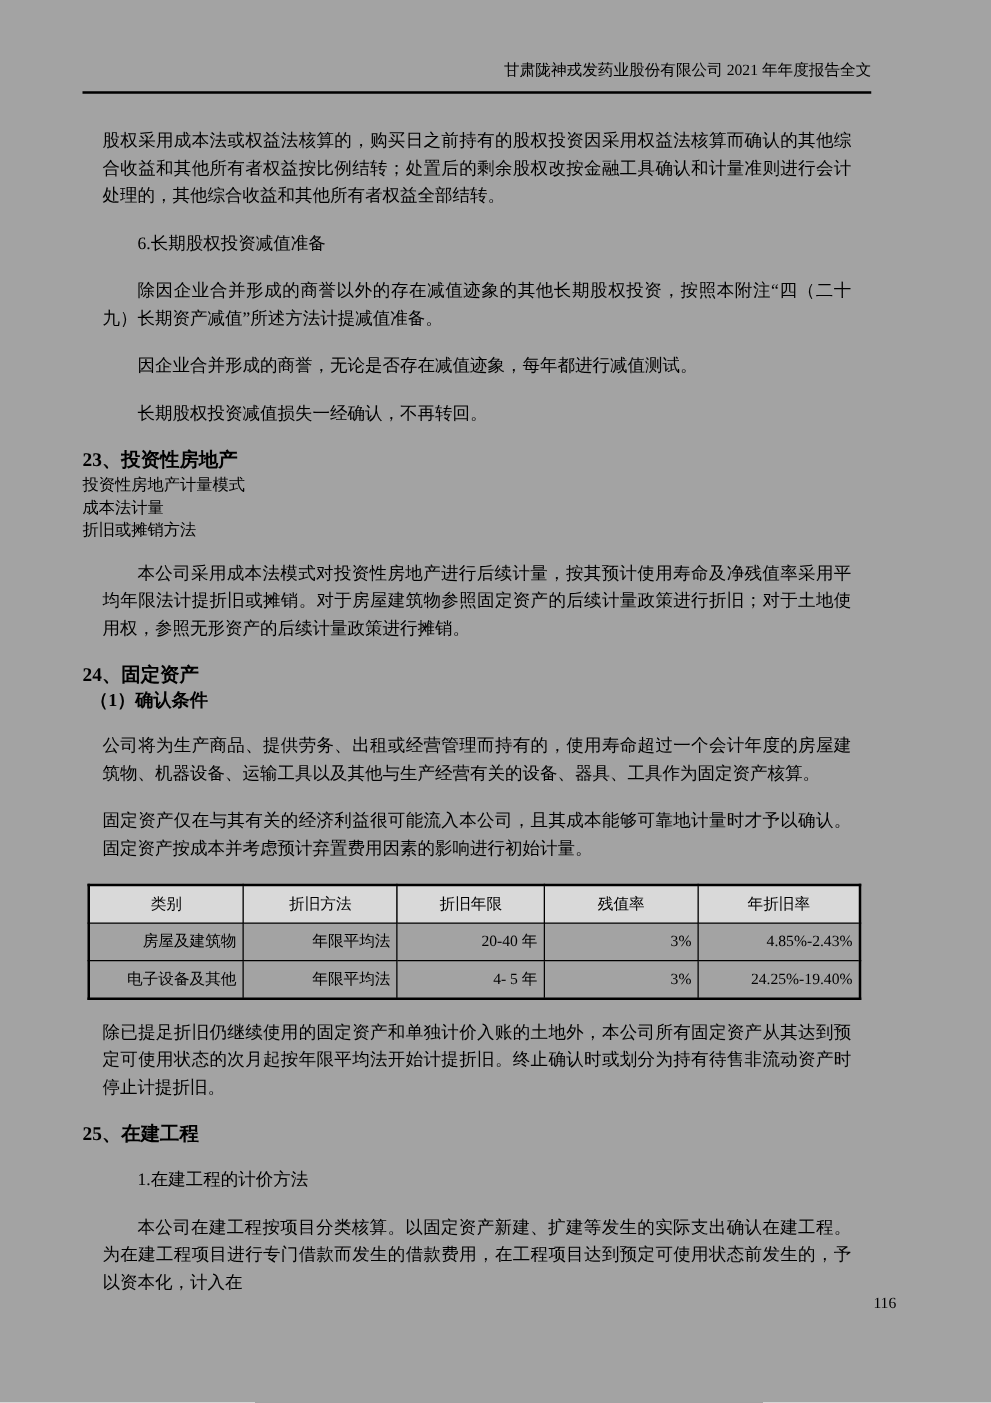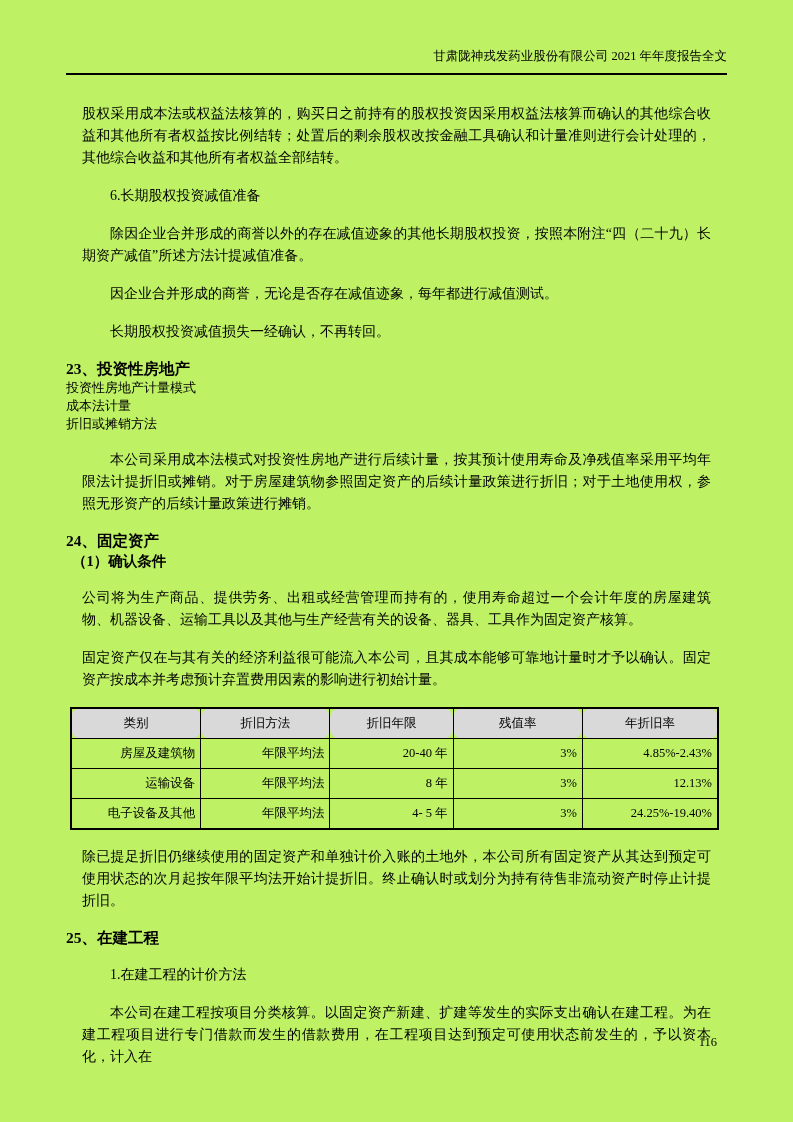--- a/index.html
+++ b/index.html
@@ -1,22 +1,22 @@
 <!DOCTYPE html>
 <html><head>
 <meta charset="utf-8">
 <style>
   html,body { margin:0; padding:0; background:#ffffff; }
   .page {
     position:relative;
     width:793px; height:1122px;
     margin:0 auto;
-    background:#bef264;
+    background:#a3a3a3;
     box-sizing:border-box;
-    padding:48px 66px 0 66px;
+    padding:48px 96px 0 66px;
     font-family:"Liberation Serif","DejaVu Serif",serif;
     color:#000000;
     overflow:hidden;
   }
   .page-header {
     text-align:right;
     font-size:12.5px;
     line-height:16px;
     padding-bottom:9px;
     border-bottom:2px solid #000000;
@@ -60,21 +60,20 @@
     font-size:12.5px;
     line-height:15px;
     padding:7px 5px;
     font-weight:normal;
     white-space:pre-wrap;
     overflow:hidden;
   }
   table.dep th {
     background:#d9d9d9;
     text-align:center;
-    border-radius:10px;
   }
   table.dep td { text-align:right; }
   .page-footer {
     position:absolute;
     right:76px;
     bottom:72px;
     font-size:12.5px;
   }
 </style>
 </head>
@@ -117,27 +116,20 @@
       </thead>
       <tbody>
         <tr>
           <td>房屋及建筑物</td>
           <td>年限平均法</td>
           <td>20-40 年</td>
           <td>3%</td>
           <td>4.85%-2.43%</td>
         </tr>
         <tr>
-          <td>运输设备</td>
-          <td>年限平均法</td>
-          <td>8 年</td>
-          <td>3%</td>
-          <td>12.13%</td>
-        </tr>
-        <tr>
           <td>电子设备及其他</td>
           <td>年限平均法</td>
           <td>4- 5 年</td>
           <td>3%</td>
           <td>24.25%-19.40%</td>
         </tr>
       </tbody>
     </table>
 
     <p class="body mt8">除已提足折旧仍继续使用的固定资产和单独计价入账的土地外，本公司所有固定资产从其达到预定可使用状态的次月起按年限平均法开始计提折旧。终止确认时或划分为持有待售非流动资产时停止计提折旧。</p>

